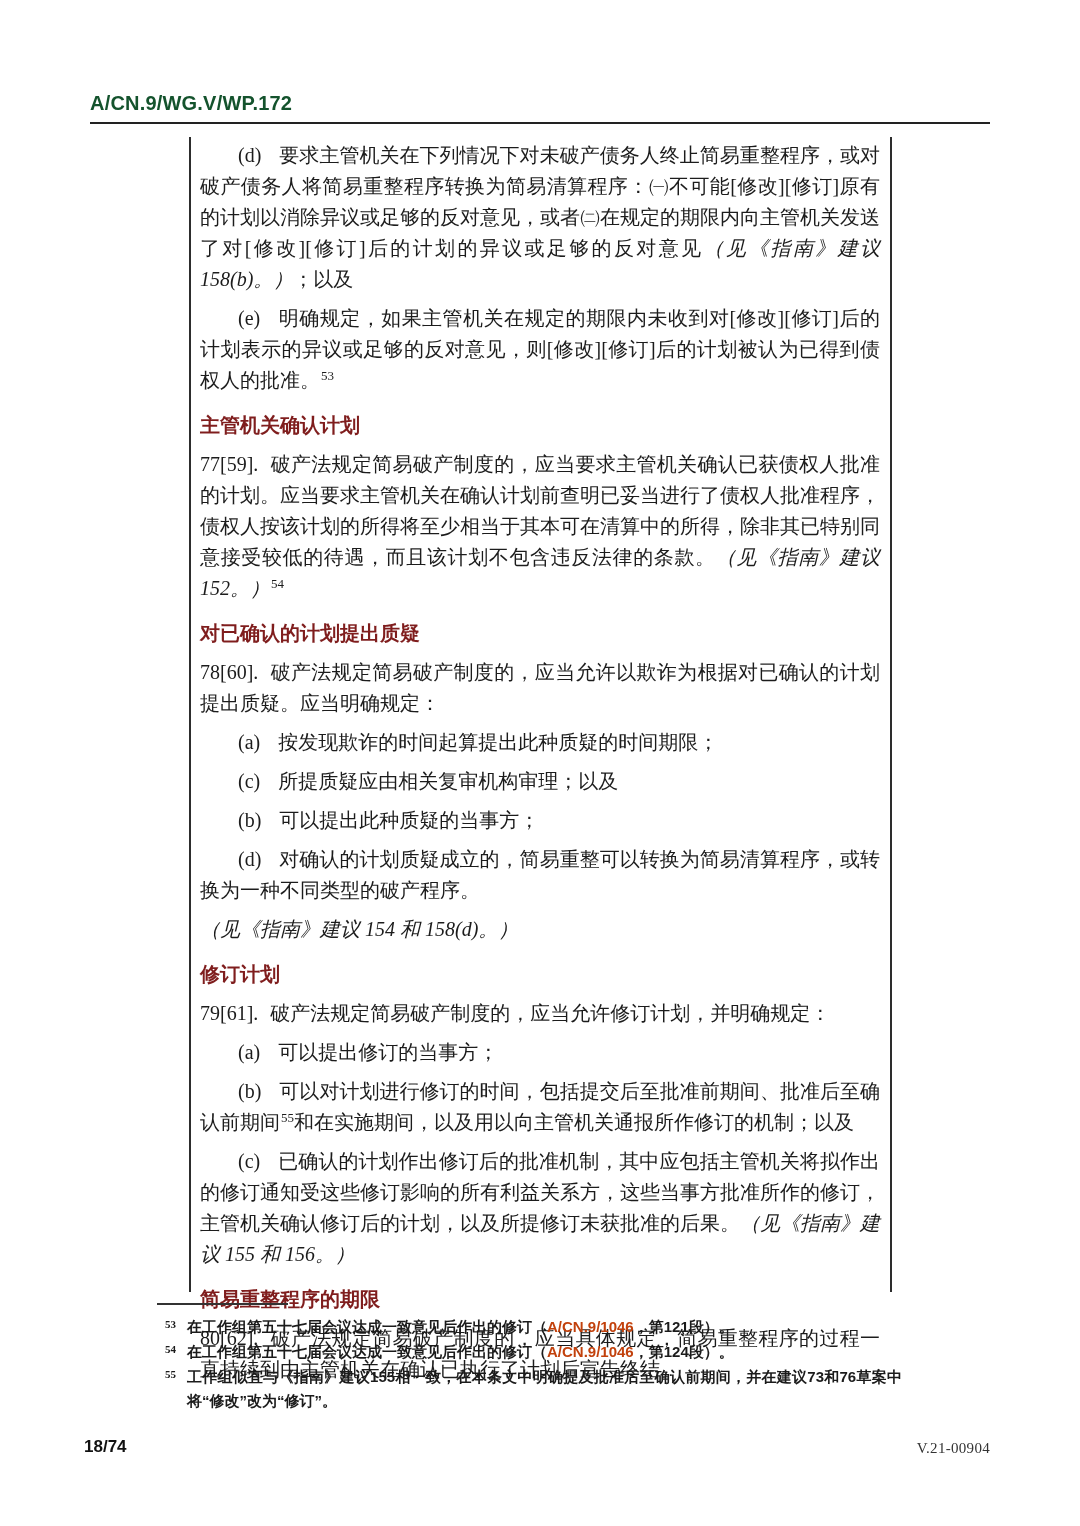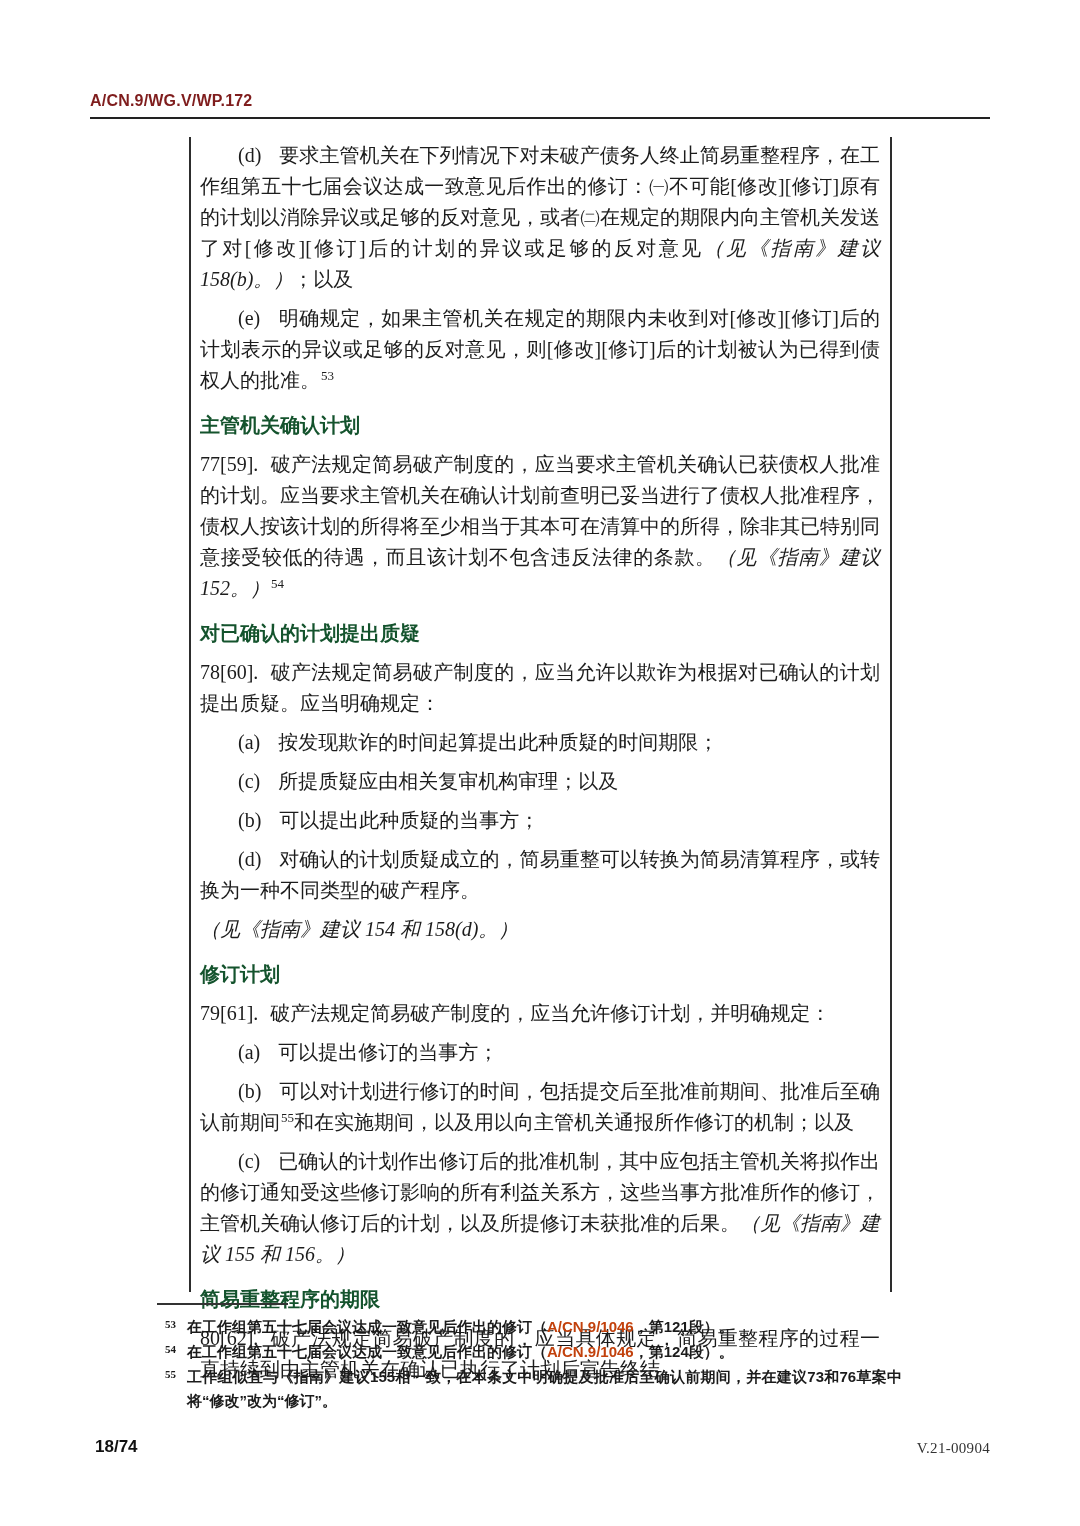--- a/index.html
+++ b/index.html
@@ -6,36 +6,36 @@
   html,body { background:#ffffff; }
   .page {
     position:relative; width:1080px; height:1526px; margin:0 auto;
     background:#ffffff; overflow:hidden;
     font-family:"Liberation Serif","DejaVu Serif",serif; color:#1c1c1c;
   }
   
   .doc-header { position:absolute; top:92px; left:90px; width:900px; }
   .doc-symbol {
     font-family:"Liberation Sans","DejaVu Sans",sans-serif;
-    font-weight:bold; font-size:16px; color:#7f1d1d; letter-spacing:.2px;
+    font-weight:bold; font-size:20px; color:#14532d; letter-spacing:.2px;
   }
   .header-rule { margin-top:7px; border:none; border-top:2px solid #222; height:0; }
   
   .change-bar { position:absolute; top:137px; height:1155px; width:2px; background:#2d2d2d; }
   .change-bar.left  { left:189px; }
   .change-bar.right { left:890px; }
   
   .content {
     position:absolute; left:200px; top:140px; width:680px;
     font-size:20px; line-height:31px; text-align:justify; color:#1c1c1c;
   }
   .content p { margin-bottom:8px; }
   .content h3 {
     font-size:20px; font-weight:bold; margin-top:14px; margin-bottom:8px;
-    text-align:left; color:#14532d;
+    text-align:left; color:#7f1d1d;
   }
   p.lettered { text-indent:38px; }
   .item-label { margin-right:18px; }
   .para-num { margin-right:12px; }
   .guide-ref { font-style:italic; }
   p.see-line { font-style:italic; text-indent:0; }
   sup.fn-ref {
     font-size:13px; line-height:0; vertical-align:baseline;
     position:relative; top:-7px; margin-left:1px;
   }
@@ -47,21 +47,21 @@
   }
   .fn-sep { width:131px; border:none; border-top:2px solid #333; height:0; margin-bottom:10px; }
   .footnote { position:relative; padding-left:30px; margin-bottom:1px; text-align:justify; }
   .fn-num {
     position:absolute; left:8px; top:-3px; font-size:11px; font-weight:bold;
     font-family:"Liberation Serif","DejaVu Serif",serif;
   }
   .fn-link { color:#c2410c; text-decoration:none; font-weight:bold; cursor:pointer; }
   
   .page-number {
-    position:absolute; left:95px; top:1437px;
+    position:absolute; left:84px; top:1437px;
     font-family:"Liberation Sans","DejaVu Sans",sans-serif;
     font-weight:bold; font-size:17px; color:#111;
   }
   .doc-number {
     position:absolute; right:90px; top:1440px;
     font-family:"Liberation Serif","DejaVu Serif",serif;
     font-size:15px; color:#333; letter-spacing:.3px;
   }
 </style>
 </head>
@@ -72,21 +72,21 @@
   <div class="doc-header">
     <div class="doc-symbol">A/CN.9/WG.V/WP.172</div>
     <hr class="header-rule">
   </div>
 
   <div class="change-bar left"></div>
   <div class="change-bar right"></div>
 
   <div class="content">
 
-    <p class="lettered"><span class="item-label">(d)</span><span>要求主管机关在下列情况下对未破产债务人终止简易重整程序，在工作组第五十七届会议达成一致意见后作出的修订：㈠不可能[修改][修订]原有的计划以消除异议或足够的反对意见，或者㈡在规定的期限内向主管机关发送了对[修改][修订]后的计划的异议或足够的反对意见</span><span class="guide-ref">（见《指南》建议 158(b)。）</span><span>；以及</span></p>
+    <p class="lettered"><span class="item-label">(d)</span><span>要求主管机关在下列情况下对未破产债务人终止简易重整程序，或对破产债务人将简易重整程序转换为简易清算程序：㈠不可能[修改][修订]原有的计划以消除异议或足够的反对意见，或者㈡在规定的期限内向主管机关发送了对[修改][修订]后的计划的异议或足够的反对意见</span><span class="guide-ref">（见《指南》建议 158(b)。）</span><span>；以及</span></p>
 
     <p class="lettered"><span class="item-label">(e)</span><span>明确规定，如果主管机关在规定的期限内未收到对[修改][修订]后的计划表示的异议或足够的反对意见，则[修改][修订]后的计划被认为已得到债权人的批准。</span><sup class="fn-ref">53</sup></p>
 
     <h3>主管机关确认计划</h3>
 
     <p><span class="para-num">77[59].</span><span>破产法规定简易破产制度的，应当要求主管机关确认已获债权人批准的计划。应当要求主管机关在确认计划前查明已妥当进行了债权人批准程序，债权人按该计划的所得将至少相当于其本可在清算中的所得，除非其已特别同意接受较低的待遇，而且该计划不包含违反法律的条款。</span><span class="guide-ref">（见《指南》建议 152。）</span><sup class="fn-ref">54</sup></p>
 
     <h3>对已确认的计划提出质疑</h3>
 
     <p><span class="para-num">78[60].</span><span>破产法规定简易破产制度的，应当允许以欺诈为根据对已确认的计划提出质疑。应当明确规定：</span></p>

